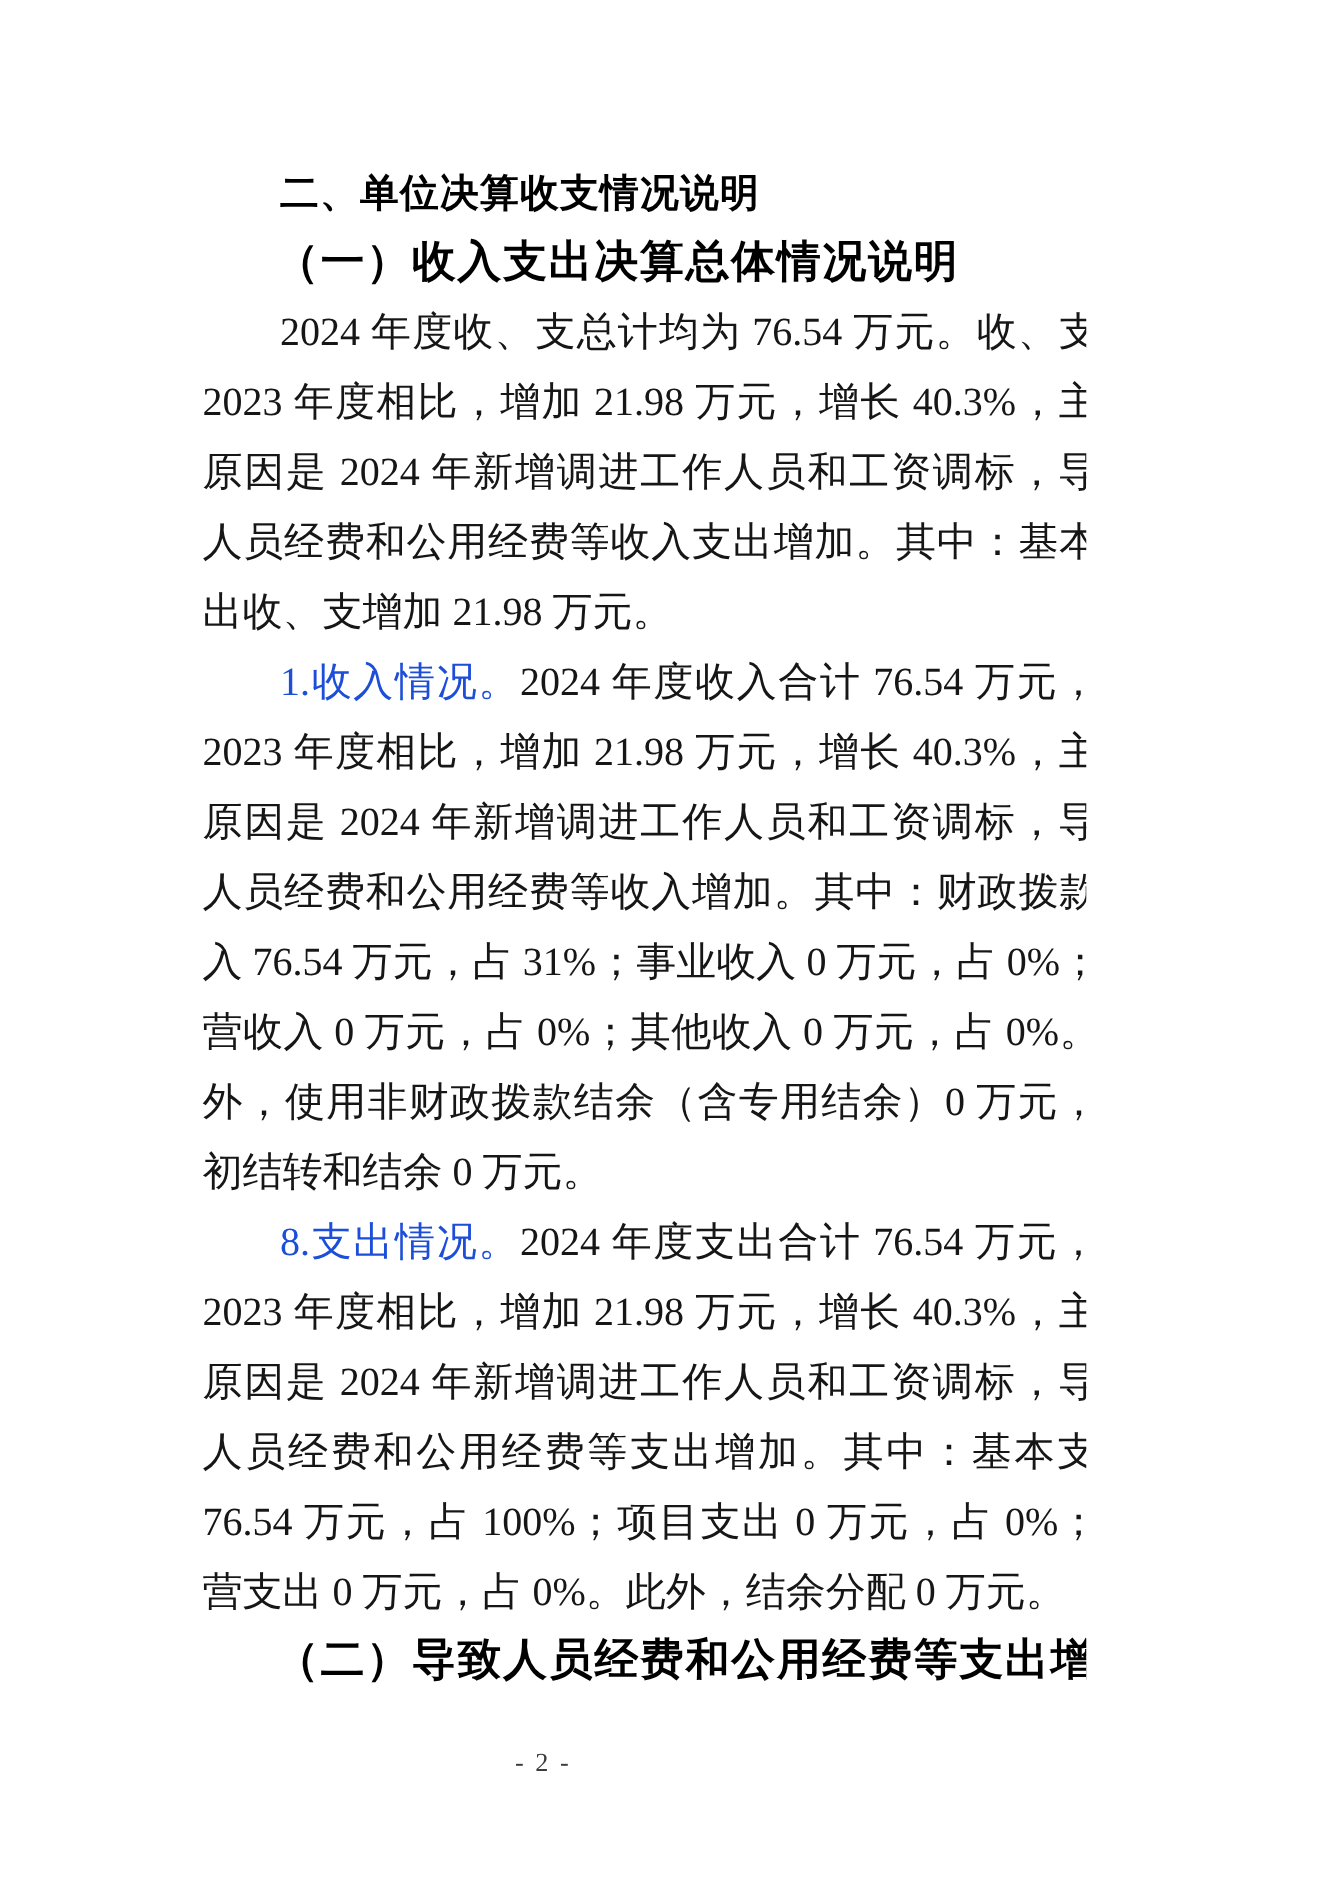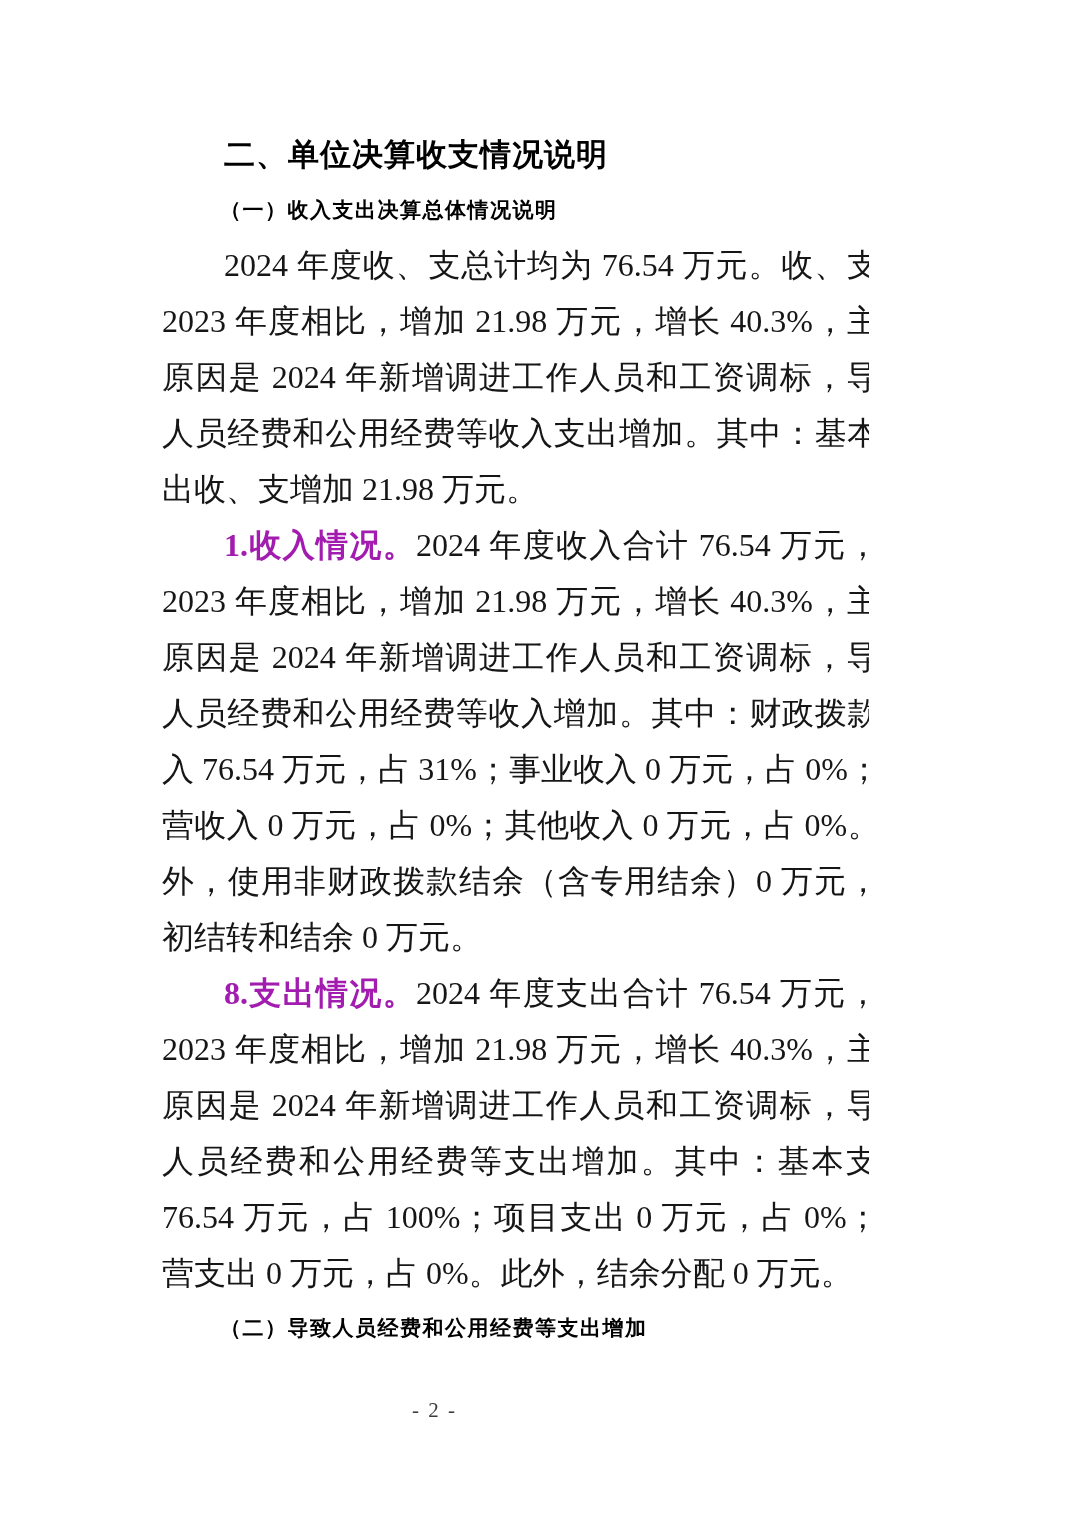--- a/index.html
+++ b/index.html
@@ -30,40 +30,40 @@
     line-height: 54.5px;
     color: #000000;
     text-indent: 62px;
     letter-spacing: 1px;
     white-space: nowrap;
   }
   .h-sub {
     margin: 0;
     font-family: "Liberation Serif", "DejaVu Serif", serif;
     font-weight: 700;
-    font-size: 21px;
+    font-size: 35px;
     line-height: 54.5px;
     color: #000000;
     text-indent: 58px;
     letter-spacing: 1.5px;
     white-space: nowrap;
   }
   .para {
     margin: 0;
     font-size: 32px;
     line-height: 56px;
     text-align: justify;
     text-justify: inter-character;
     text-align-last: left;
     text-indent: 62px;
     color: #161616;
   }
   .para .lead {
-    font-weight: 700;
-    color: #a21caf;
+    font-weight: 400;
+    color: #1d4ed8;
   }
   .footer {
     position: absolute;
     left: 0;
     right: 0;
     top: 1398px;
     text-align: center;
     font-size: 21px;
     letter-spacing: 2px;
     color: #3c3c3c;

